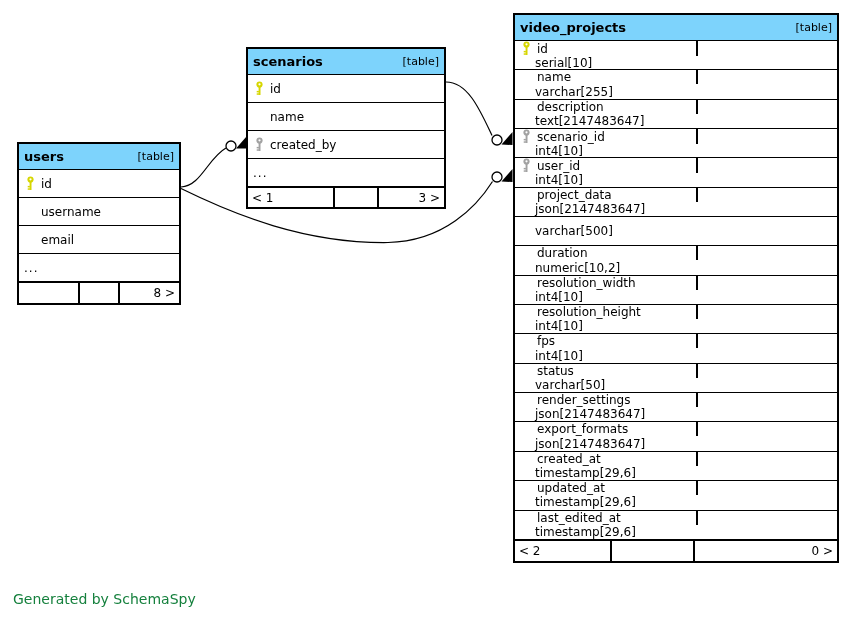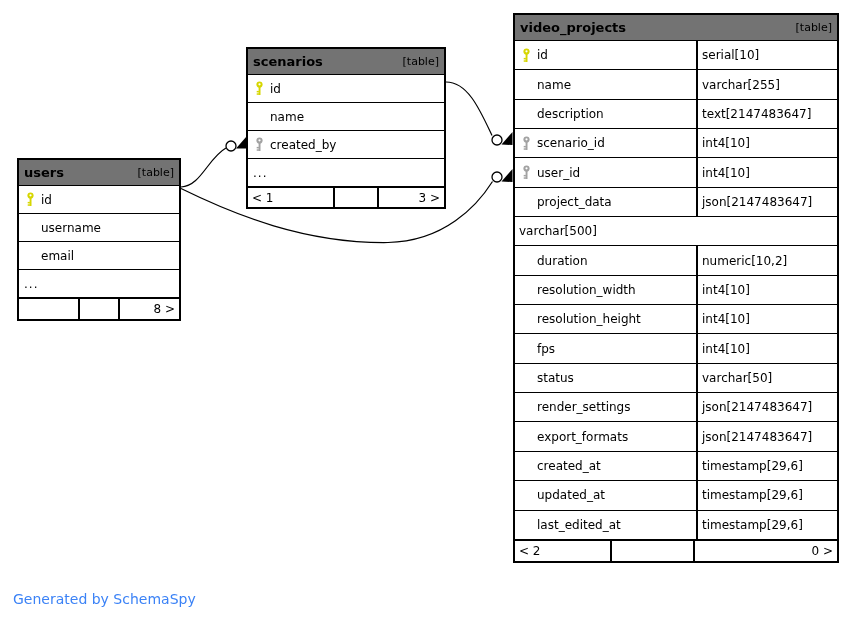--- a/index.html
+++ b/index.html
@@ -3,44 +3,44 @@
 <meta charset="utf-8">
 <style>
   html,body{margin:0;padding:0;background:#fff;}
   body{width:859px;height:623px;font-family:"DejaVu Sans","Liberation Sans",sans-serif;color:#000;}
   .canvas{position:relative;width:859px;height:623px;overflow:hidden;background:#fff;}
   .rel-layer{position:absolute;left:0;top:0;z-index:1;}
   .rel-layer path{fill:none;stroke:#000;stroke-width:1.2;}
   .rel-layer circle{fill:#fff;stroke:#000;stroke-width:1.3;}
   .rel-layer polygon{fill:#000;stroke:none;}
   .db-table{position:absolute;z-index:2;background:#fff;border:2px solid #000;box-sizing:border-box;font-size:12px;}
-  .tbl-header{height:26px;box-sizing:border-box;border-bottom:1px solid #000;background:#737373;
+  .tbl-header{height:26px;box-sizing:border-box;border-bottom:1px solid #000;background:#7dd3fc;
               display:flex;align-items:center;justify-content:space-between;padding:0 5px;}
   .tbl-name{font-weight:bold;font-size:13px;}
   .tbl-badge{font-size:11px;}
-  .tbl-row{display:flex;align-items:stretch;border-bottom:1px solid #000;box-sizing:border-box;height:28px;}
+  .tbl-row{display:flex;align-items:stretch;border-bottom:1px solid #000;box-sizing:border-box;height:28px;flex-direction:column;}
   .video .tbl-row{height:29.35px;}
   .name-cell{display:flex;align-items:center;flex:1;min-width:0;}
   .video .name-cell{flex:none;width:183px;border-right:2px solid #000;box-sizing:border-box;}
-  .type-cell{flex:1;display:flex;align-items:center;padding-left:4px;font-size:12px;white-space:nowrap;}
+  .type-cell{flex:1;display:flex;align-items:center;padding-left:20px;font-size:12px;white-space:nowrap;}
   .key-slot{width:22px;display:flex;align-items:center;justify-content:center;flex:none;}
   .col-name{white-space:nowrap;}
   .tbl-row.ellipsis .col-name{padding-left:5px;letter-spacing:1px;}
   .tbl-footer{display:flex;align-items:stretch;border-top:1px solid #000;box-sizing:border-box;font-size:12px;}
   .users .tbl-footer{height:21px;}
   .scenarios .tbl-footer{height:20px;}
   .video .tbl-footer{height:21px;}
   .fcell{box-sizing:border-box;display:flex;align-items:center;white-space:nowrap;}
   .fcell.c1{border-right:2px solid #000;padding-left:4px;}
   .fcell.c2{border-right:2px solid #000;}
   .fcell.c3{flex:1;justify-content:flex-end;padding-right:4px;}
   .users .fcell.c1{width:61px}.users .fcell.c2{width:40px}
   .scenarios .fcell.c1{width:87px}.scenarios .fcell.c2{width:44px}
   .video .fcell.c1{width:97px}.video .fcell.c2{width:83px}
-  .gen-note{position:absolute;left:13px;top:591px;z-index:2;font-size:14px;color:#3b82f6;}
+  .gen-note{position:absolute;left:13px;top:591px;z-index:2;font-size:14px;color:#15803d;}
 </style>
 </head>
 <body>
 
 <div class="canvas">
 
   <svg class="rel-layer" width="859" height="623" viewBox="0 0 859 623">
     <g>
       <path d="M 181 187 C 201 186 208 158 226 148"></path>
       <circle cx="231" cy="146" r="5"></circle>
@@ -51,21 +51,21 @@
       <circle cx="497" cy="140" r="5"></circle>
       <polygon points="501.5,144.5 512.5,132 512.5,145"></polygon>
     </g>
     <g>
       <path d="M 181 188.5 C 235 215 305 243.5 388 242.5 C 444 241.5 477 206 492.5 181.5"></path>
       <circle cx="497" cy="177" r="5"></circle>
       <polygon points="501.5,181.5 512.5,169 512.5,182"></polygon>
     </g>
   </svg>
 
-  <div class="db-table users" style="left:17px;top:158px;width:164px;">
+  <div class="db-table users" style="left:17px;top:142px;width:164px;">
     <div class="tbl-header">
       <span class="tbl-name">users</span>
       <span class="tbl-badge">[table]</span>
     </div>
     <div class="rows">
         <div class="tbl-row">
           <div class="name-cell">
             <span class="key-slot">
               <svg width="9" height="15" viewBox="0 0 9 15" aria-hidden="true">
                 <circle cx="4.5" cy="3.6" r="3.1" fill="#d6d600"></circle>

